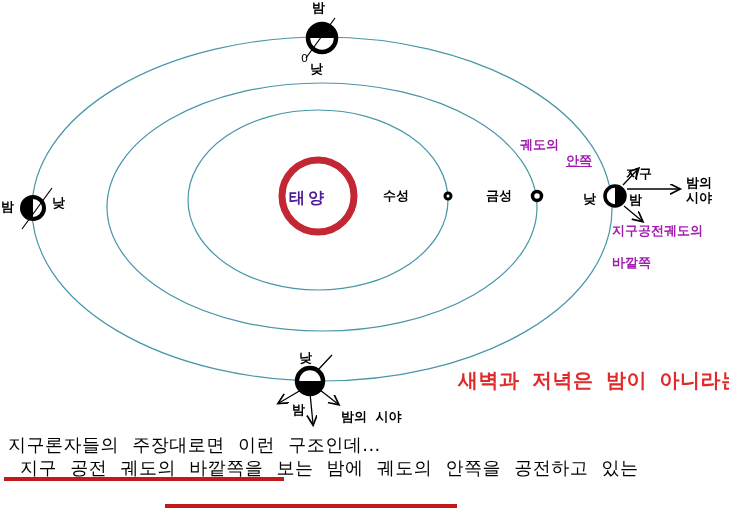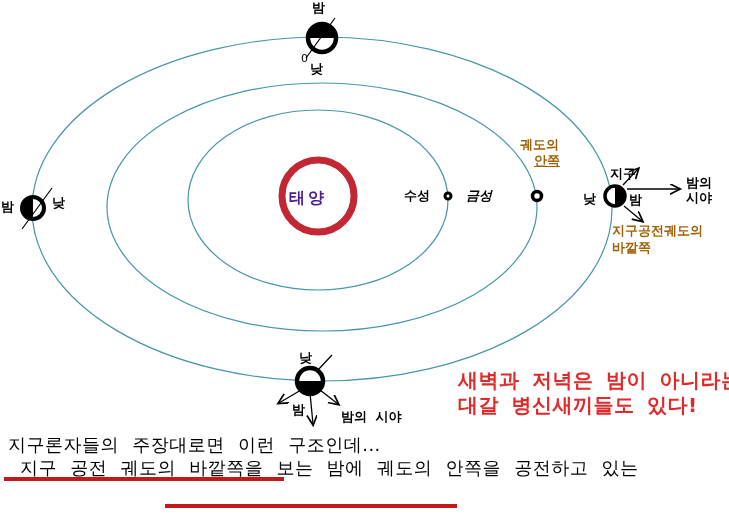--- a/index.html
+++ b/index.html
@@ -3,21 +3,21 @@
 <meta charset="utf-8">
 <style>
   html,body{margin:0;padding:0;background:#fff;}
   #stage{
     position:relative;width:729px;height:532px;background:#ffffff;overflow:hidden;
     font-family:"DejaVu Sans","Liberation Sans",sans-serif;
   }
   #diagram-svg{position:absolute;left:0;top:0;}
   .lbl{position:absolute;white-space:nowrap;color:#000;font-weight:bold;font-size:13px;line-height:14px;}
   .lbl.small{font-size:11px;font-weight:normal;}
-  .red{color:#a16207;}
+  .red{color:#a21caf;}
   .sun-label{position:absolute;left:289px;top:188px;color:#4c1d95;font-size:16px;font-weight:bold;letter-spacing:3px;white-space:nowrap;}
   .note{position:absolute;left:458px;color:#e02a2a;font-size:20px;font-weight:bold;white-space:nowrap;letter-spacing:0.5px;word-spacing:5px;}
   .para{position:absolute;left:8px;color:#000;font-size:18px;white-space:nowrap;letter-spacing:0.5px;word-spacing:7px;line-height:20px;}
   .para .redpart{color:#e02a2a;}
   .underline{position:absolute;height:4px;background:#c11a1a;}
 </style>
 </head>
 <body>
 
 <div id="stage">
@@ -74,42 +74,41 @@
 
   <div class="lbl" style="left:312px;top:1px;">밤</div>
   <div class="lbl small" style="left:301px;top:52px;">0</div>
   <div class="lbl" style="left:310px;top:62px;">낮</div>
 
   <div class="lbl" style="left:1px;top:200px;">밤</div>
   <div class="lbl" style="left:52px;top:196px;">낮</div>
 
   <div class="sun-label">태양</div>
 
-  <div class="lbl" style="left:404px;top:189px;">수성</div>
-  <div class="lbl" style="left:466px;top:189px;font-style:italic;">금성</div>
+  <div class="lbl" style="left:383px;top:189px;">수성</div>
+  <div class="lbl" style="left:486px;top:189px;">금성</div>
 
   <div class="lbl red" style="left:520px;top:138px;">궤도의</div>
-  <div class="lbl red" style="left:534px;top:154px;text-decoration:underline;">안쪽</div>
+  <div class="lbl red" style="left:566px;top:154px;text-decoration:underline;">안쪽</div>
 
-  <div class="lbl" style="left:610px;top:167px;">지구</div>
+  <div class="lbl" style="left:626px;top:167px;">지구</div>
   <div class="lbl" style="left:583px;top:192px;">낮</div>
   <div class="lbl" style="left:629px;top:193px;">밤</div>
 
   <div class="lbl" style="left:686px;top:176px;">밤의</div>
   <div class="lbl" style="left:686px;top:191px;">시야</div>
 
   <div class="lbl red" style="left:612px;top:224px;">지구공전궤도의</div>
-  <div class="lbl red" style="left:612px;top:241px;text-align:right;">바깥쪽</div>
+  <div class="lbl red" style="left:612px;top:256px;text-align:right;">바깥쪽</div>
 
   <div class="lbl" style="left:299px;top:351px;">낮</div>
   <div class="lbl" style="left:292px;top:403px;">밤</div>
   <div class="lbl" style="left:341px;top:410px;word-spacing:4px;">밤의 시야</div>
 
   <div class="note" style="top:367px;">새벽과 저녁은 밤이 아니라는</div>
-  <div class="note" style="top:392px;">대갈 병신새끼들도 있다!</div>
 
   <div class="para" style="top:435px;text-align:center;">지구론자들의 주장대로면 이런 구조인데...</div>
   <div class="para" style="top:458px;margin-left:12px;">지구 공전 궤도의 바깥쪽을 보는 밤에 궤도의 안쪽을 공전하고 있는</div>
 
   <div class="underline" style="left:4px;top:477px;width:280px;"></div>
   <div class="underline" style="left:165px;top:504px;width:292px;"></div>
 
 </div>
 
 </body></html>

